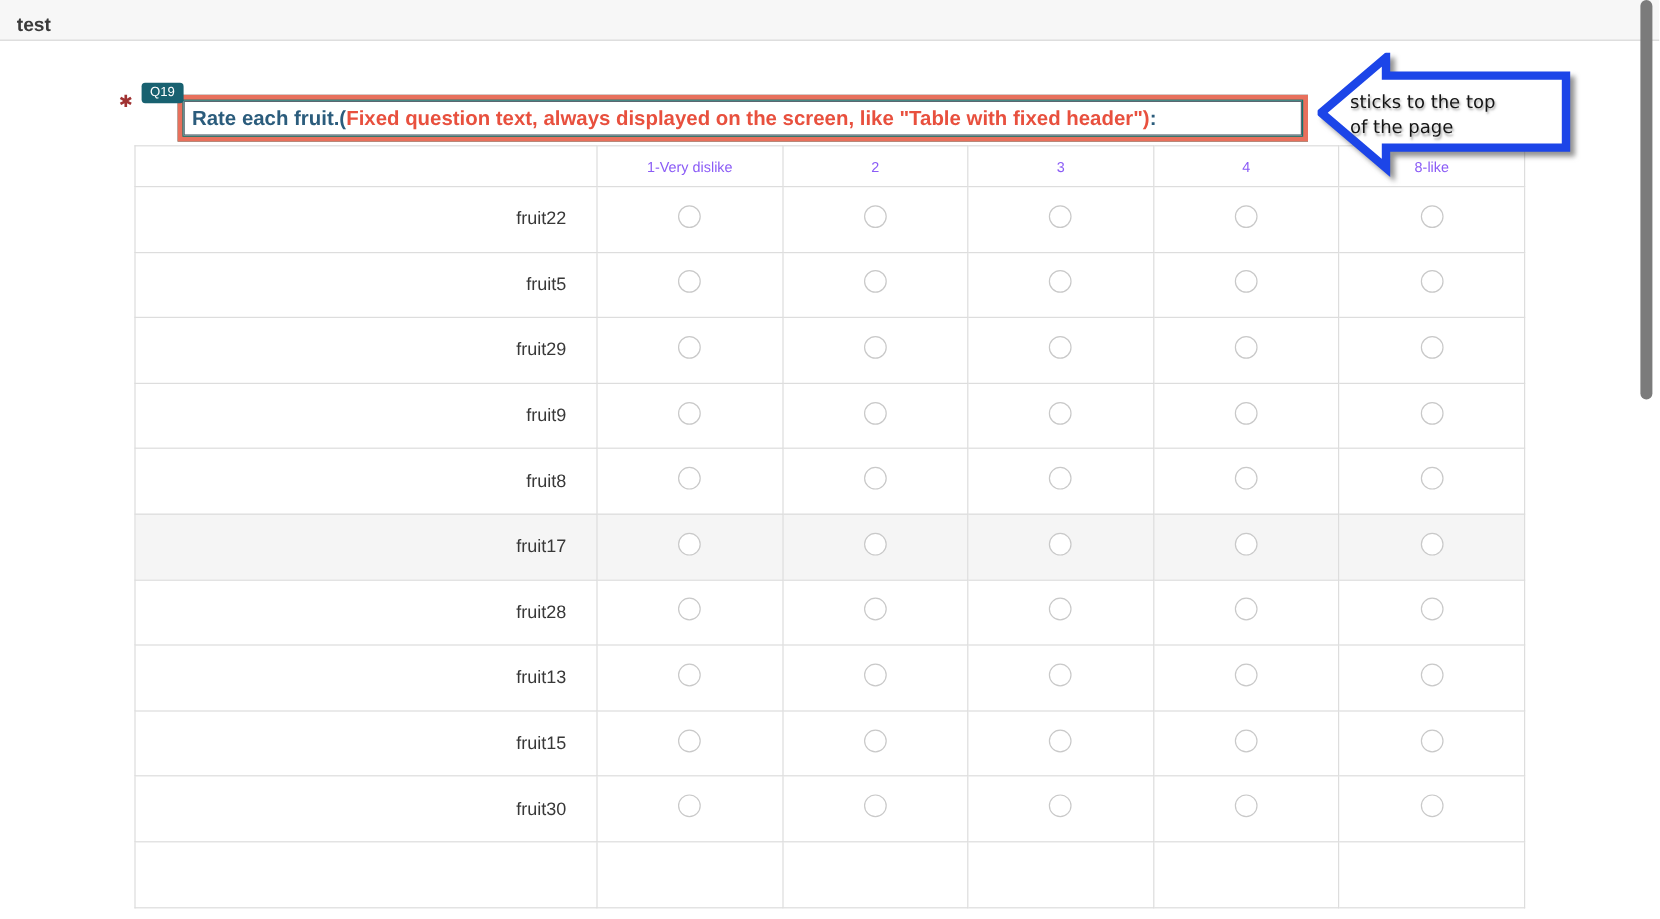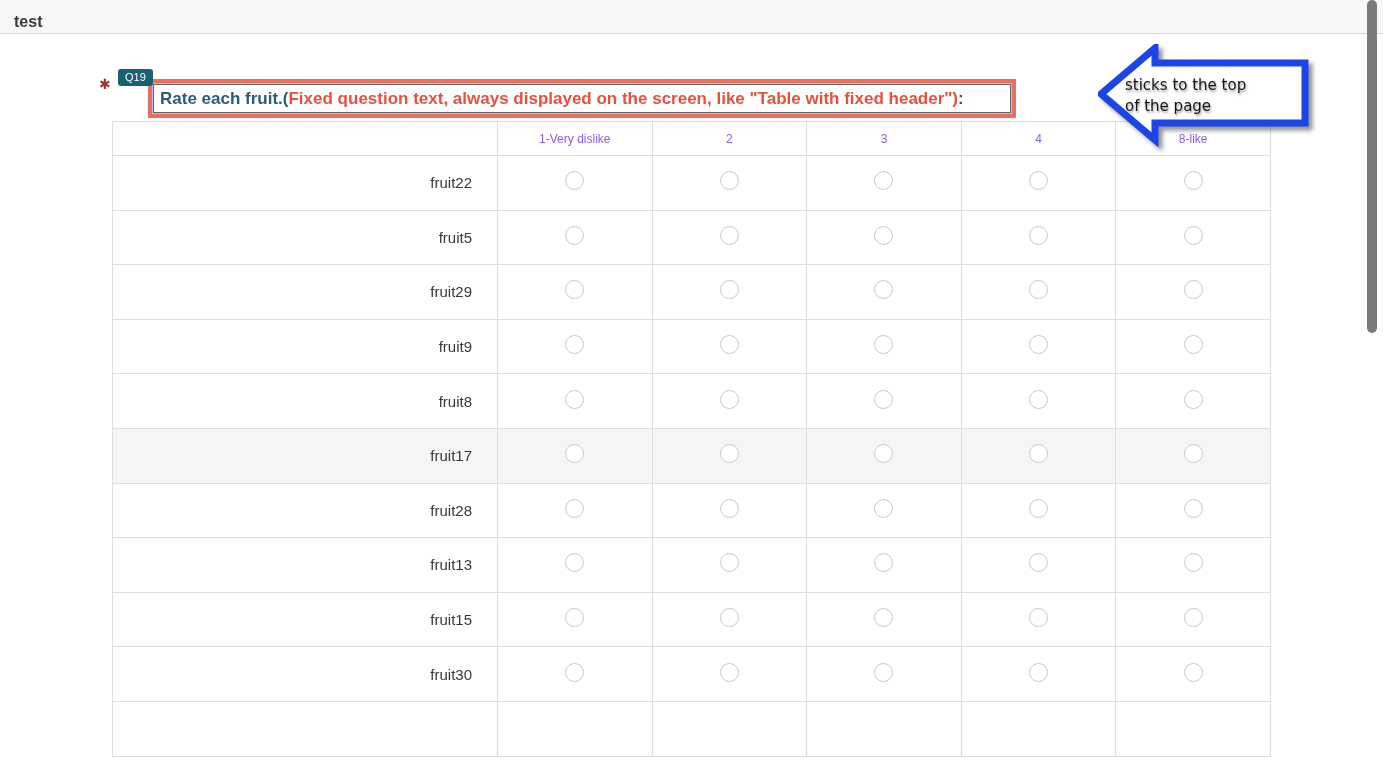--- a/index.html
+++ b/index.html
@@ -10,22 +10,22 @@
   
   .topbar { position: absolute; left: 0; top: 0; width: 1383px; height: 34px;
     background: #f7f7f7; border-bottom: 1px solid #d8d8d8; }
   .topbar .title { position: absolute; left: 14px; top: 0; line-height: 43px;
     font-size: 16px; font-weight: bold; color: #3b3b3b; }
 
   
   .req-star { position: absolute; left: 99px; top: 76px; font-size: 14px; color: #a03232; }
   .q-badge { position: absolute; left: 118px; top: 69px; background: #186170; color: #fff;
     font-size: 11px; font-weight: normal; padding: 2px 7px 3px 7px; border-radius: 3px; z-index: 4; }
-  .q-box { position: absolute; left: 148px; top: 79px; width: 868px; height: 39px;
-    border: 4px solid #e8705c; background: #c4b5fd; z-index: 3; }
+  .q-box { position: absolute; left: 148px; top: 79px; width: 942px; height: 39px;
+    border: 4px solid #e8705c; background: #0f766e; z-index: 3; }
   .q-inner { margin: 1px; height: 29px; border: 1px solid #5b6770; background: #fff;
     line-height: 27px; padding: 0 6px; font-size: 17px; font-weight: bold; white-space: nowrap;
     overflow: hidden; cursor: text; }
 
   
   .matrix-wrap { position: absolute; left: 112px; top: 121px; z-index: 1; }
   table.matrix { border-collapse: collapse; table-layout: fixed; width: 1158px; background: #fff; }
   table.matrix col.c-label { width: 385px; }
   table.matrix col.c-opt { width: 154.6px; }
   table.matrix th, table.matrix td { border: 1px solid #ddd; }

